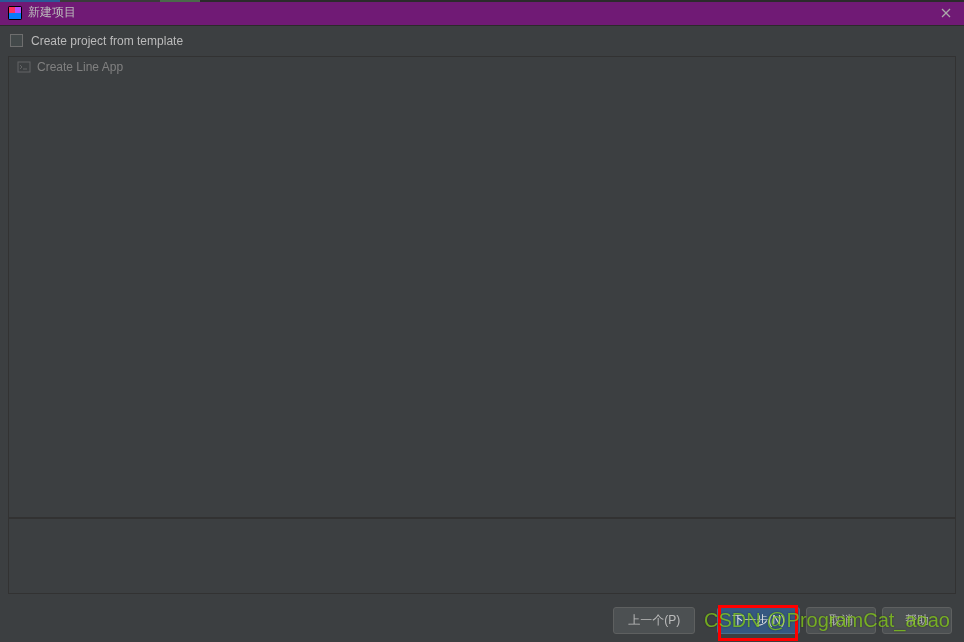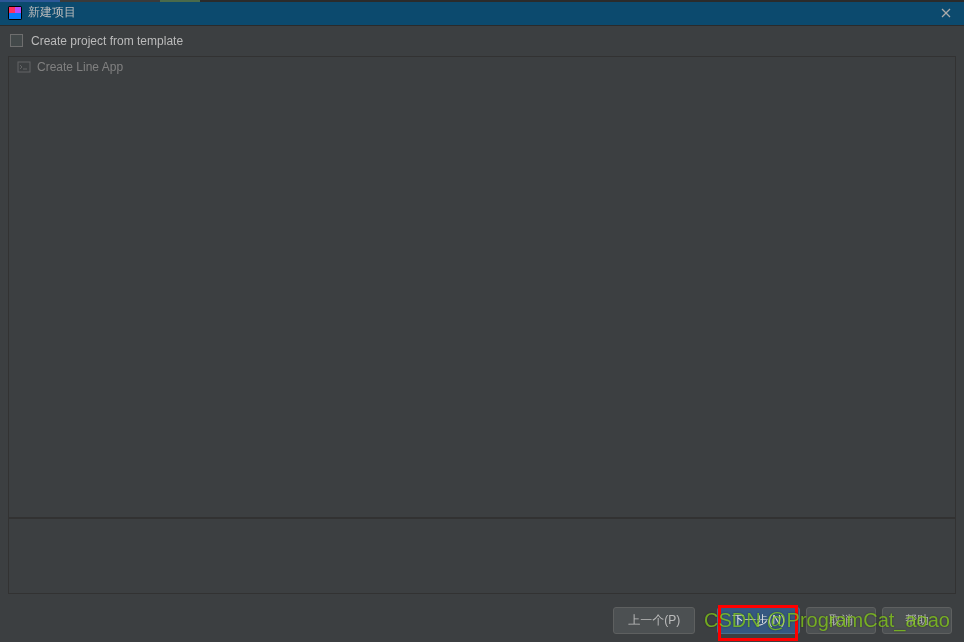--- a/index.html
+++ b/index.html
@@ -12,21 +12,21 @@
       height: 642px;
       background: #3c3f41;
       font-family: "Segoe UI", Arial, sans-serif;
       font-size: 12px;
       color: #bbbbbb;
       overflow: hidden;
       position: relative;
     }
     .titlebar {
       height: 26px;
-      background: #0c4a6e;
+      background: #701a75;
       display: flex;
       align-items: center;
       padding: 0 8px;
       border-bottom: 1px solid #2b2b2b;
     }
     .app-icon {
       width: 14px;
       height: 14px;
       margin-right: 6px;
       display: flex;

